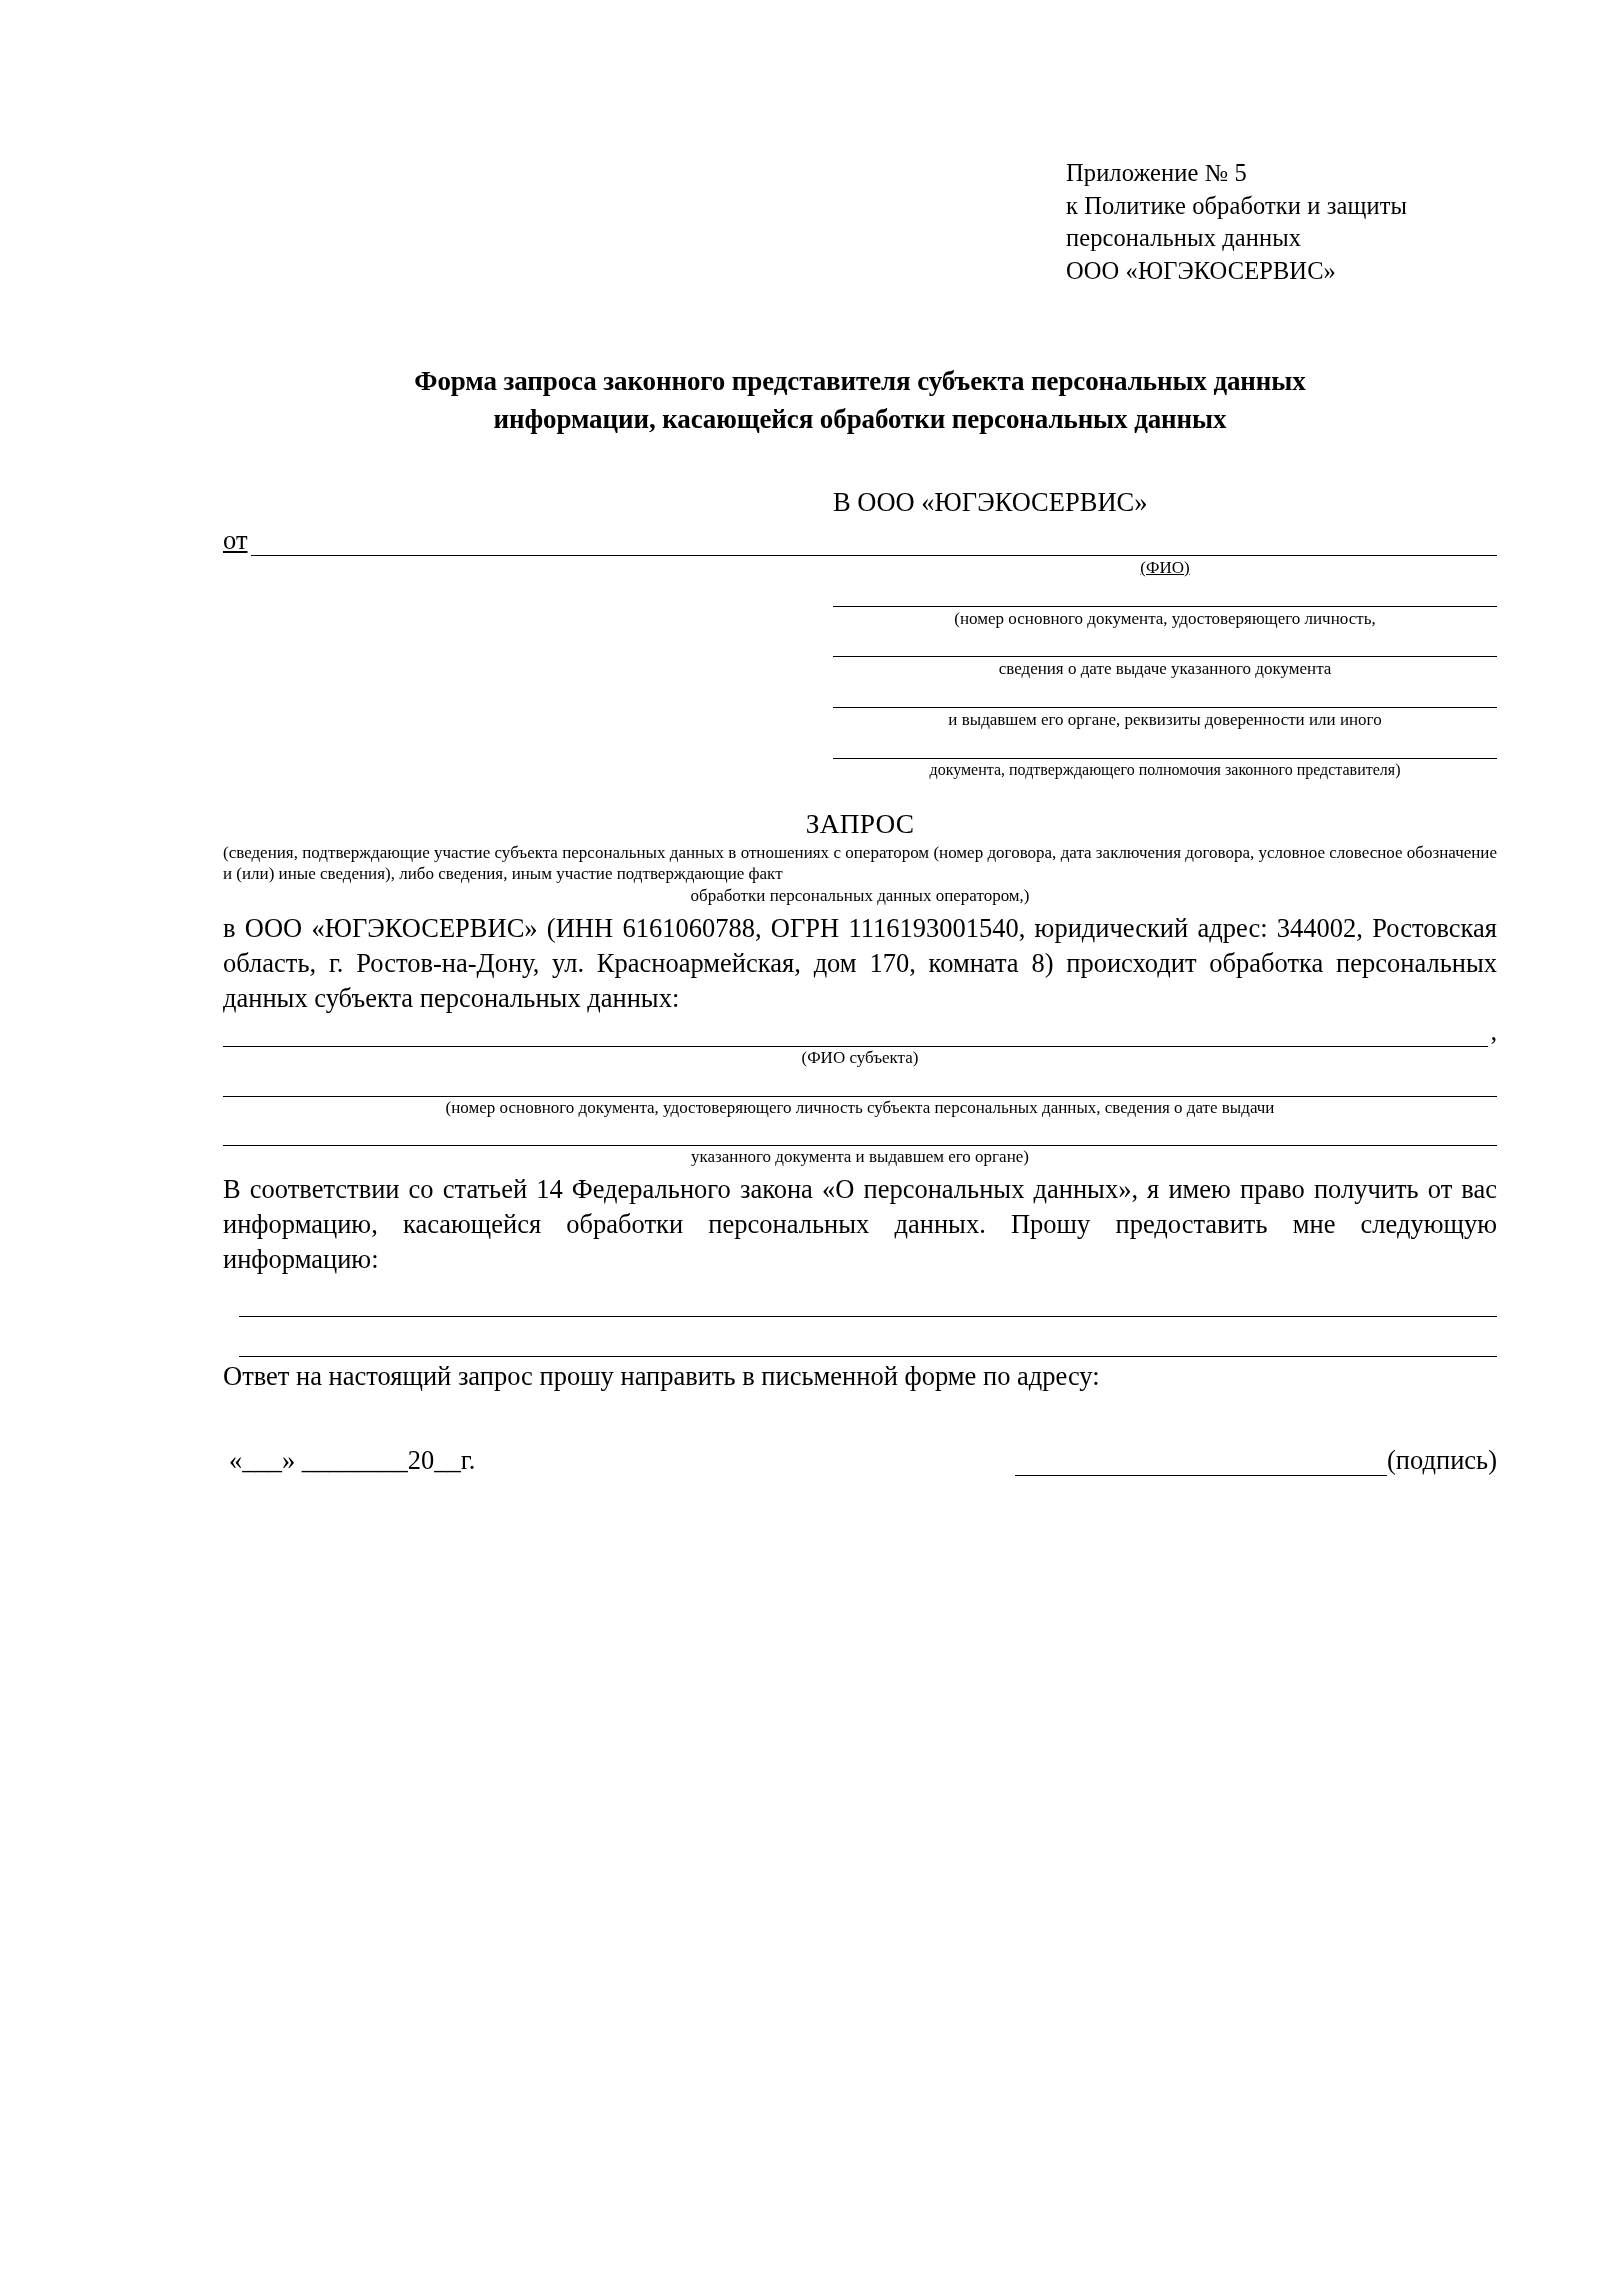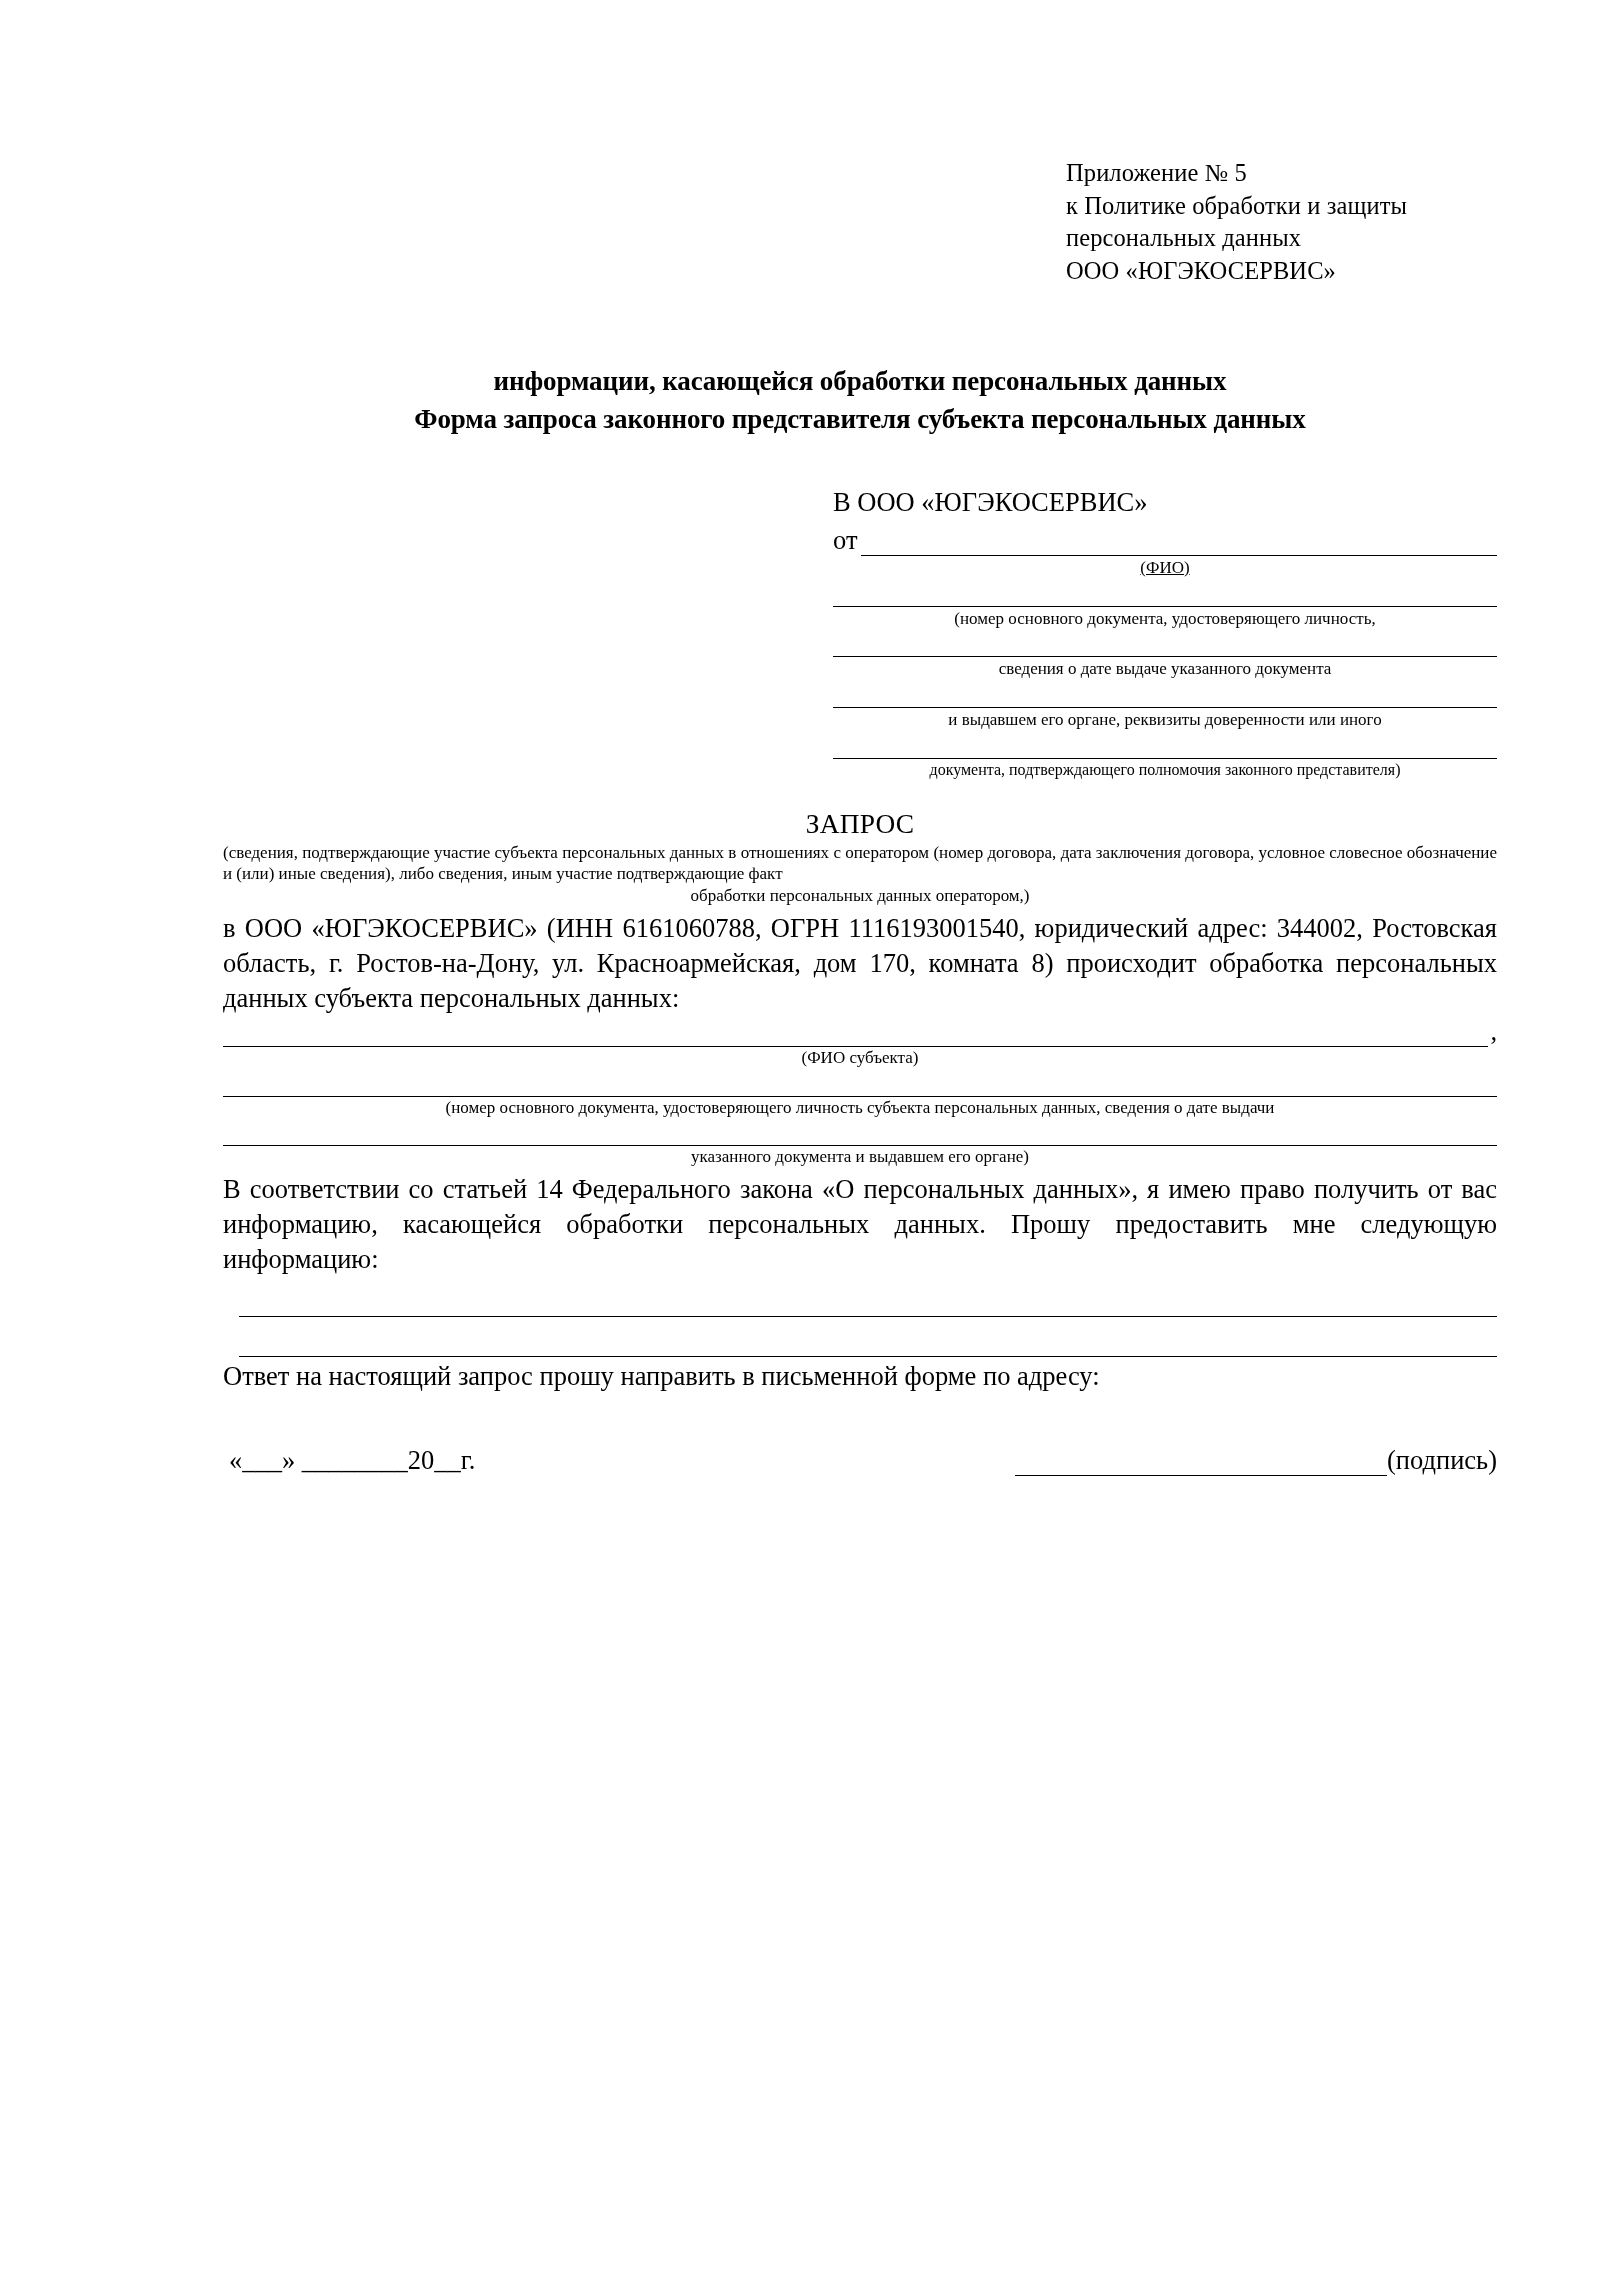--- a/index.html
+++ b/index.html
@@ -50,23 +50,23 @@
 
   .addressee {
     margin-top: 47px;
     margin-left: 610px;
     font-size: 26.5px;
     line-height: 1.3;
   }
 
   .from-row {
     margin-top: 5.9px;
-    margin-left: 610px;
-    display: flex;
-    align-items: flex-end;
+    display: flex;
+    align-items: flex-end;
+    text-decoration: underline;
   }
   .from-label {
     font-size: 26.5px;
     white-space: nowrap;
     padding-right: 3.9px;
   }
   .rule {
     flex: 1;
     border-bottom: 1.6px solid #000;
     height: 25.5px;
@@ -205,22 +205,22 @@
   <div class="content">
 
     <div class="appendix-block">
       <div>Приложение № 5</div>
       <div>к Политике обработки и защиты</div>
       <div>персональных данных</div>
       <div>ООО «ЮГЭКОСЕРВИС»</div>
     </div>
 
     <div class="doc-title">
+      <div>Форма запроса законного представителя субъекта персональных данных</div>
       <div>информации, касающейся обработки персональных данных</div>
-      <div>Форма запроса законного представителя субъекта персональных данных</div>
     </div>
 
     <div class="addressee">В ООО «ЮГЭКОСЕРВИС»</div>
 
     <div class="from-row">
       <span class="from-label">от</span>
       <span class="rule"></span>
     </div>
     <div class="caption" style="margin-left:610px;text-decoration:underline;">(ФИО)</div>
 

